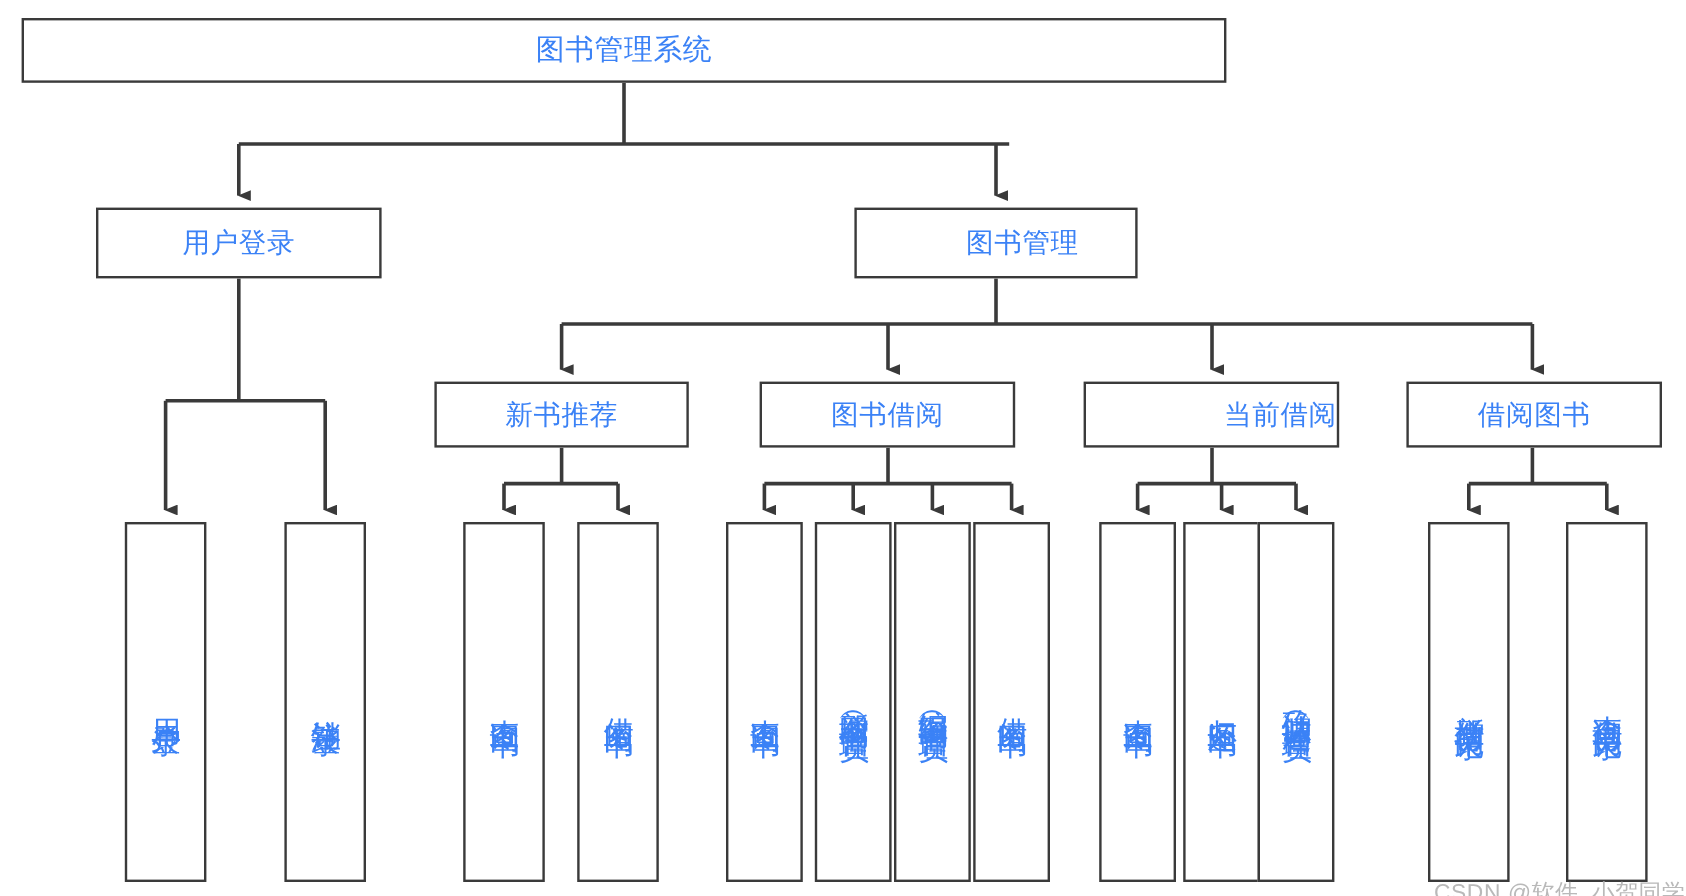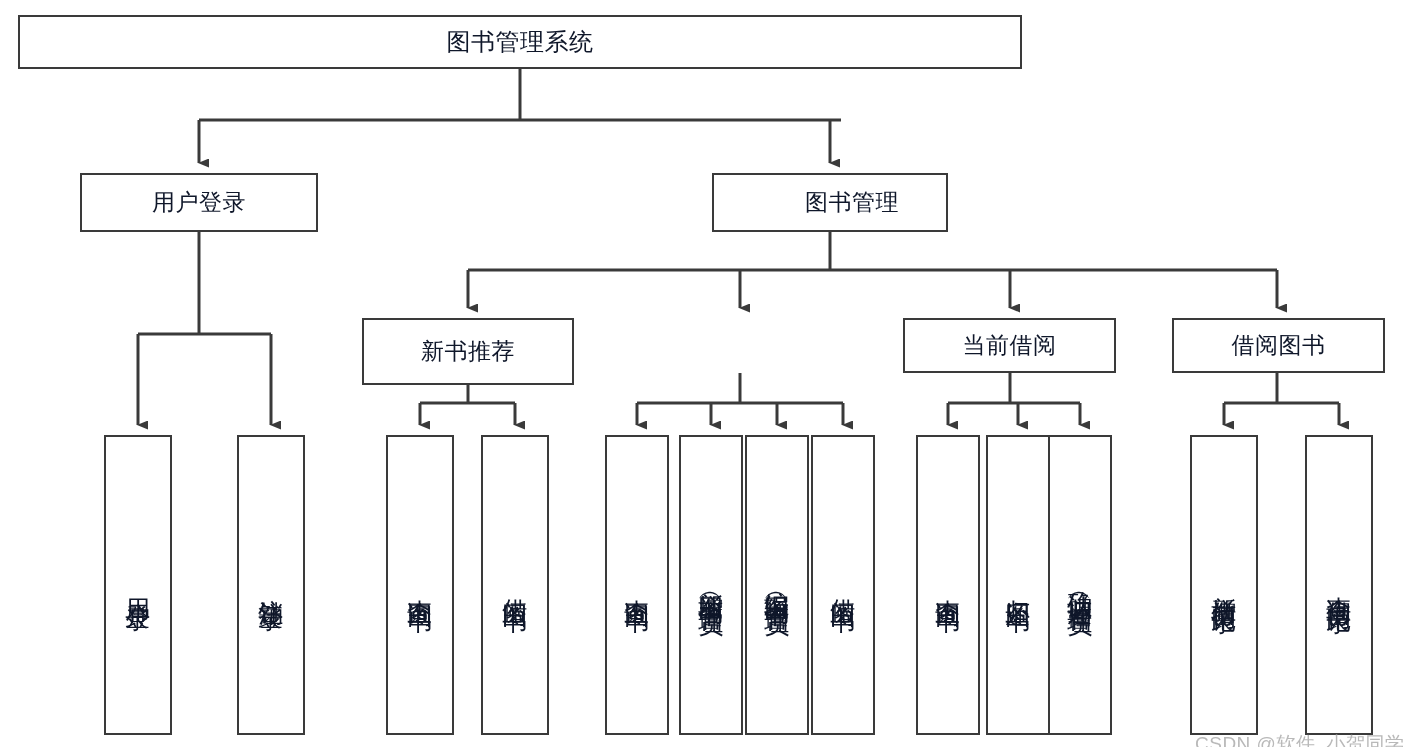--- a/index.html
+++ b/index.html
@@ -31,21 +31,21 @@
     border: 2px solid #3a3a3a;
     background: #ffffff;
     display: flex;
     align-items: center;
     justify-content: center;
     color: #333333;
   }
   .node .label {
     text-align: center;
     line-height: 1.18;
-    color: #0f172a;
+    color: #3b82f6;
   }
   .node-h .label {
     font-size: 23px;
     white-space: nowrap;
     letter-spacing: 0.5px;
   }
   .node-root {
     border-width: 2px;
   }
   .node-root .label {
@@ -133,24 +133,27 @@
     <span class="label">图书管理系统</span>
   </div>
 
   <div class="node node-h" style="left:80px; top:173px; width:238px; height:59px;">
     <span class="label">用户登录</span>
   </div>
   <div class="node node-h" style="left:712px; top:173px; width:236px; height:59px;padding-left:44px;">
     <span class="label">图书管理</span>
   </div>
 
-  <div class="node node-h" style="left:362px; top:318px; width:212px; height:67px;">
+  <div class="node node-h" style="left:362px; top:318px; width:212px; height:55px;">
     <span class="label">新书推荐</span>
   </div>
-  <div class="node node-h" style="left:903px; top:318px; width:213px; height:55px;">
+  <div class="node node-h" style="left:633px; top:318px; width:213px; height:55px;">
+    <span class="label">图书借阅</span>
+  </div>
+  <div class="node node-h" style="left:903px; top:318px; width:213px; height:55px;justify-content:flex-end;">
     <span class="label">当前借阅</span>
   </div>
   <div class="node node-h" style="left:1172px; top:318px; width:213px; height:55px;">
     <span class="label">借阅图书</span>
   </div>
 
   <div class="node node-v" style="left:104px; top:435px; width:68px; height:300px;">
     <span class="label">用户登录</span>
   </div>
   <div class="node node-v" style="left:237px; top:435px; width:68px; height:300px;">

